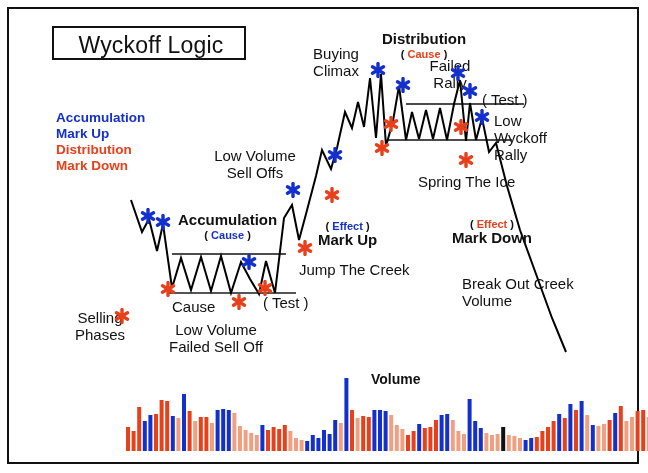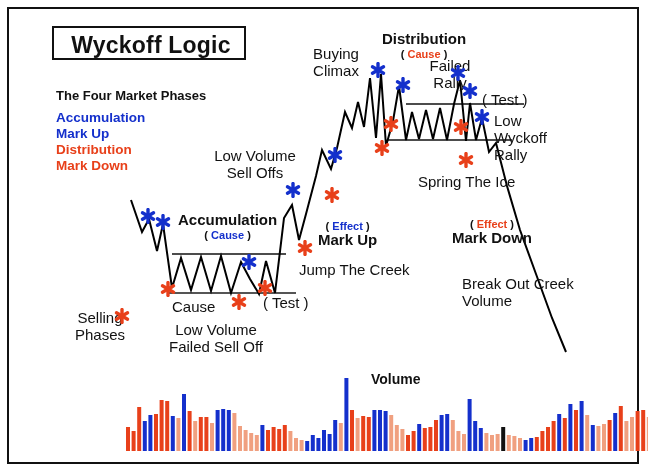--- a/index.html
+++ b/index.html
@@ -2,21 +2,21 @@
 <html><head>
 <meta charset="utf-8">
 <style>
   html,body{margin:0;padding:0;background:#ffffff;}
   body{font-family:"Liberation Sans",sans-serif;}
   #stage{position:relative;width:648px;height:473px;background:#ffffff;overflow:hidden;}
   #frame{position:absolute;left:7px;top:7px;width:632px;height:457px;border:2px solid #111;box-sizing:border-box;background:#fff;}
   #svgroot{position:absolute;left:0;top:0;width:648px;height:473px;}
   .lbl{position:absolute;white-space:pre;line-height:1.12;}
   .title-box{position:absolute;left:52px;top:26px;width:194px;height:34px;border:2px solid #111;box-sizing:border-box;background:#fff;}
-  .title-text{position:absolute;left:0;top:0;width:194px;height:34px;display:flex;align-items:center;justify-content:center;font-size:23px;font-weight:bold;color:#111;letter-spacing:.2px;}
+  .title-text{position:absolute;left:0;top:0;width:194px;height:34px;display:flex;align-items:center;justify-content:center;font-size:23px;font-weight:normal;color:#111;letter-spacing:.2px;}
   .hdr{font-size:13px;font-weight:bold;color:#111;}
   .legend{font-size:13.5px;font-weight:bold;}
   .ann{font-size:15px;font-weight:normal;color:#111;text-align:center;}
   .phase-big{font-size:15px;font-weight:bold;color:#111;text-align:center;}
   .paren{font-size:11px;font-weight:bold;color:#111;}
   .vol-title{font-size:14px;font-weight:bold;color:#111;}
   .ast{position:absolute;font-size:0;line-height:0;}
   .ast svg{display:block;}
 </style>
 </head>
@@ -127,21 +127,20 @@
         <rect x="641.20" y="410.00" width="4" height="41" fill="#E8401A"></rect>
         <rect x="646.80" y="417.00" width="4" height="34" fill="#F0A080"></rect>
         <rect x="652.40" y="399.00" width="4" height="52" fill="#E8401A"></rect>
       </g>
     </svg>
 
   <div class="title-box">
     <div class="title-text">Wyckoff Logic</div>
   </div>
 
-  <div class="lbl hdr" style="left:56px;top:89px;">The Four Market Phases</div>
 
   <div id="legend-list">
       <div class="lbl legend" style="left: 56px; top: 110px; color: rgb(20, 48, 204);">Accumulation</div>
       <div class="lbl legend" style="left: 56px; top: 126px; color: rgb(20, 48, 204);">Mark Up</div>
       <div class="lbl legend" style="left: 56px; top: 142px; color: rgb(232, 64, 26);">Distribution</div>
       <div class="lbl legend" style="left: 56px; top: 158px; color: rgb(232, 64, 26);">Mark Down</div>
     </div>
   <div id="phase-labels">
       <div class="lbl" style="left: 178px; top: 212px; text-align: center;"><div class="phase-big">Accumulation</div><div class="paren" style="text-align: center;"><span>( </span><span style="color: rgb(20, 48, 204);">Cause</span><span> )</span></div></div>
       <div class="lbl" style="left: 318px; top: 220px; text-align: center;"><div class="paren" style="text-align: center;"><span>( </span><span style="color: rgb(20, 48, 204);">Effect</span><span> )</span></div><div class="phase-big">Mark Up</div></div>

